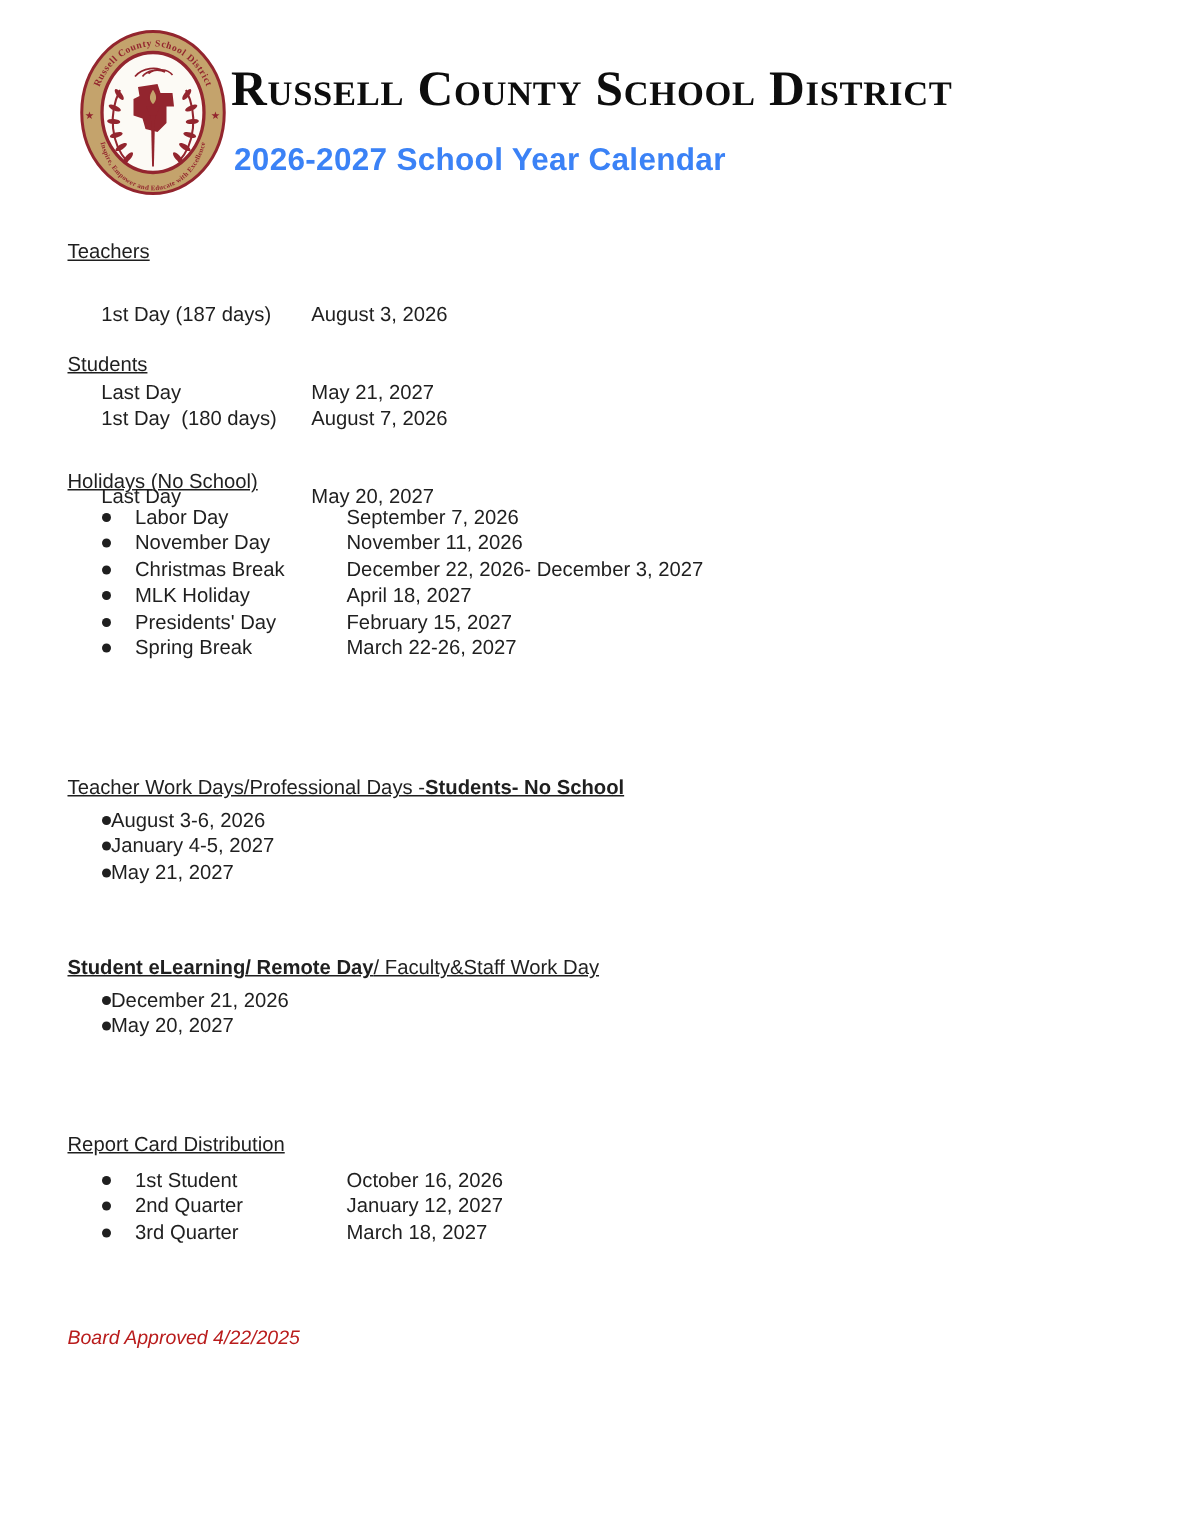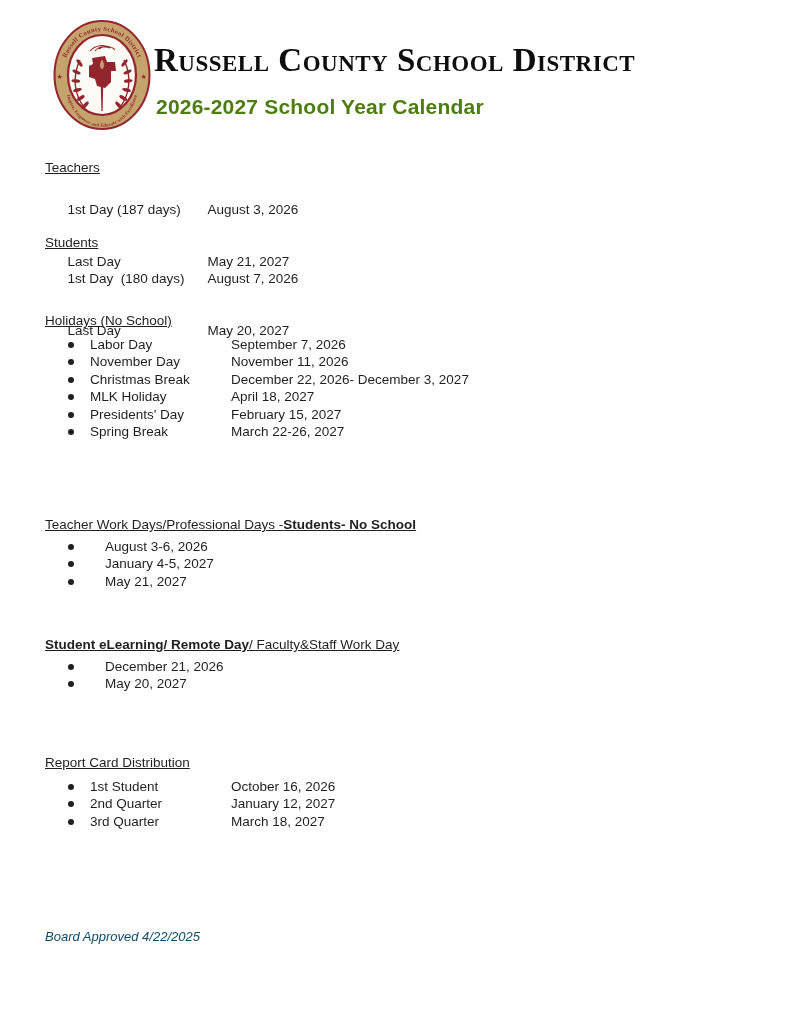--- a/index.html
+++ b/index.html
@@ -12,47 +12,47 @@
   
   .seal { position:absolute; left:52px; top:18px; width:100px; height:114px; }
   .district-name {
     position:absolute; left:154px; top:42px;
     font-family:"Liberation Serif", serif; font-variant:small-caps;
     font-weight:700; font-size:33px; letter-spacing:0.5px; color:#0d0d0d;
     white-space:nowrap;
   }
   .calendar-title {
     position:absolute; left:156px; top:95px;
-    font-weight:700; font-size:21px; color:#4d7c0f; letter-spacing:0.2px;
+    font-weight:700; font-size:21px; color:#3b82f6; letter-spacing:0.2px;
     white-space:nowrap;
   }
   
   .section { position:absolute; left:45px; right:30px; }
   .sec-heading { text-decoration:underline; white-space:pre; }
   .sec-heading .bold { font-weight:700; }
   .kv-row { line-height:17.5px; white-space:pre; }
   .kv-label { display:inline-block; width:140px; white-space:pre; }
   .bullet-row { display:flex; align-items:flex-start; padding-left:23px; line-height:17.4px; }
   .bullet {
     display:inline-block; width:6px; height:6px; border-radius:50%;
     background:#1f1f1f; margin-top:6px; margin-right:0; flex:none;
   }
   .b-label { display:inline-block; width:141px; margin-left:16px; white-space:pre; flex:none; }
-  .b-only  { display:inline-block; margin-left:31px; white-space:pre; }
+  .b-only  { display:inline-block; margin-left:0; white-space:pre; }
   .b-value { white-space:pre; }
   .gap8 { height:8px; } .gap6 { height:6px; } .gap1 { height:2px; }
   .sec-teachers   { top:160px; }
   .sec-students   { top:235px; }
   .sec-holidays   { top:313px; }
   .sec-workdays   { top:517px; }
   .sec-elearning  { top:637px; }
   .sec-reportcard { top:755px; }
   .footer-note {
     position:absolute; left:45px; top:884px;
-    font-style:italic; font-size:13px; color:#0c4a6e; white-space:pre;margin-top:45px;
+    font-style:italic; font-size:13px; color:#b91c1c; white-space:pre;
   }
 </style>
 </head>
 <body>
 
 <div class="page">
 
   <svg class="seal" viewBox="0 0 100 114" xmlns="http://www.w3.org/2000/svg">
     <defs>
       <path id="arcTop" d="M 12,68 A 39,45 0 1 1 88,68" fill="none"></path>

